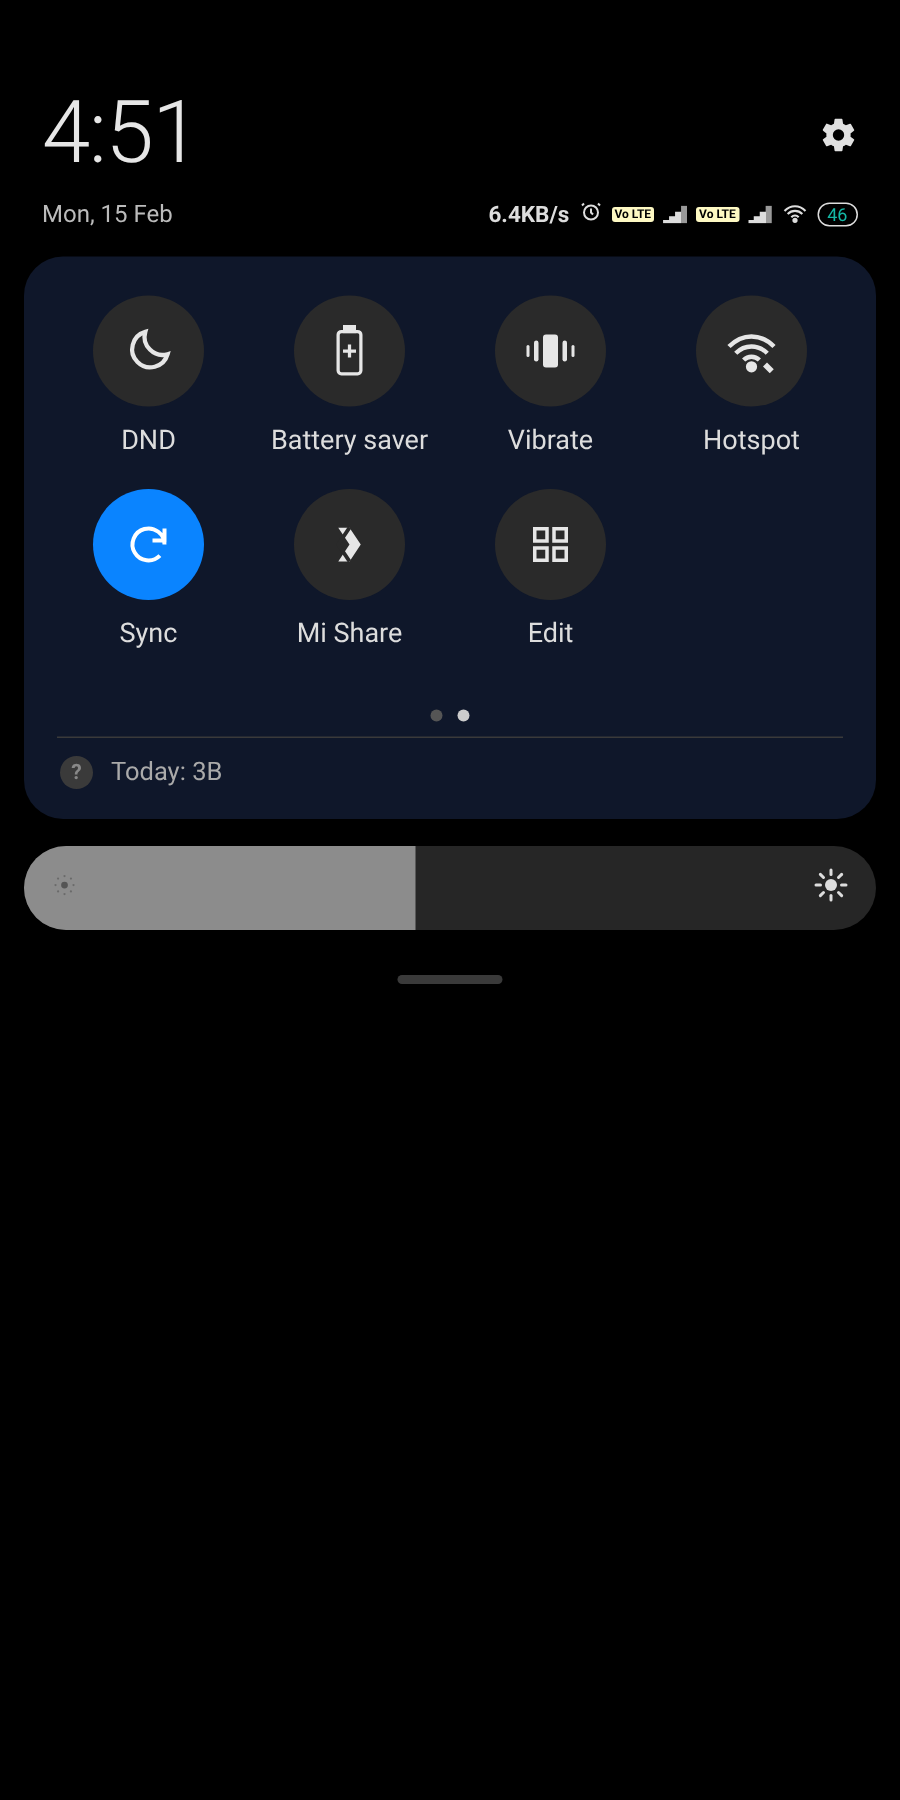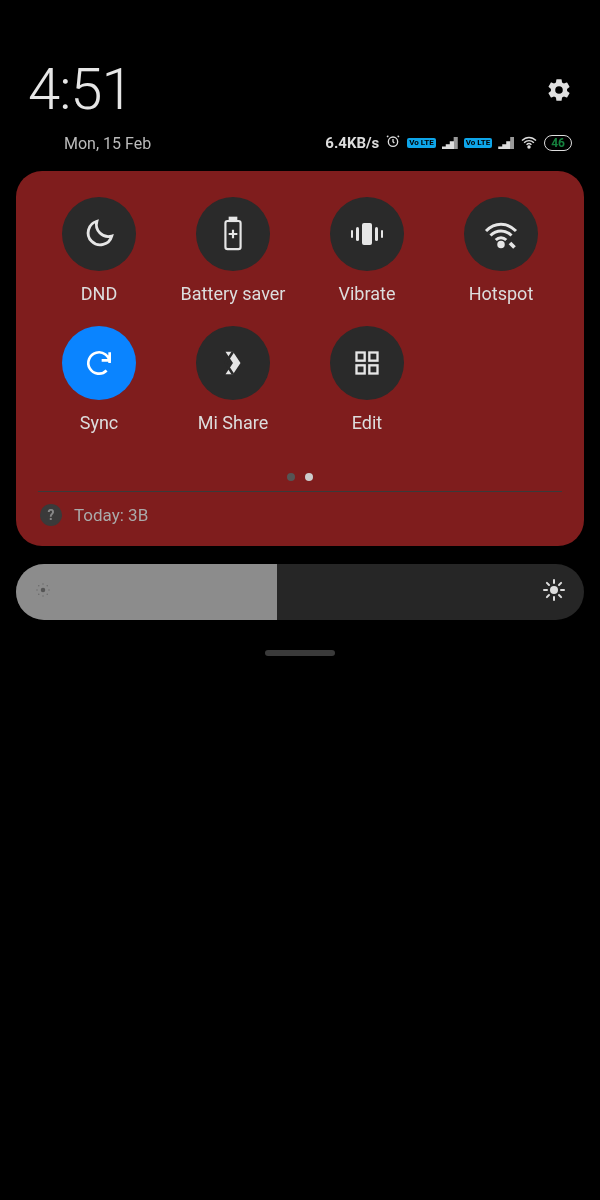--- a/index.html
+++ b/index.html
@@ -5,30 +5,30 @@
 * { box-sizing: border-box; margin: 0; padding: 0; }
 html, body { width: 600px; height: 1200px; background: #000; font-family: -apple-system, "Segoe UI", Roboto, Arial, sans-serif; color: #ccc; overflow: hidden; }
 
 .screen { width: 600px; height: 1052px; position: relative; }
 
 
 .topbar { padding: 55px 28px 0 28px; display: flex; align-items: flex-start; justify-content: space-between; }
 .clock { font-size: 58px; font-weight: 300; color: #e6e6e6; letter-spacing: -1px; }
 .gear { width: 26px; height: 26px; margin-top: 22px; }
 
-.subbar { padding: 10px 28px 0 28px; display: flex; align-items: center; justify-content: space-between; color: #bbb; font-size: 16px; margin-left: 36px; }
+.subbar { padding: 10px 28px 0 28px; display: flex; justify-content: space-between; color: #bbb; font-size: 16px; }
 .date { font-weight: 400; }
 .status-icons { display: flex; align-items: center; gap: 6px; }
 .netspeed { font-weight: 700; font-size: 15px; color: #ddd; }
-.sig-badge { font-size: 8px; background:#0ea5e9; color:#000; padding:1px 2px; border-radius:2px; font-weight:700; line-height:1; }
+.sig-badge { font-size: 8px; background:#fef9c3; color:#000; padding:1px 2px; border-radius:2px; font-weight:700; line-height:1; }
 .signal-bars { display:inline-block; width:16px; height:12px; background:linear-gradient(to right,#ddd 0 25%, #ddd 25% 50%, #ddd 50% 75%, #999 75% 100%); clip-path: polygon(0 100%, 0 80%, 25% 80%, 25% 60%, 50% 60%, 50% 35%, 75% 35%, 75% 0, 100% 0, 100% 100%); }
-.batt-pill { border:1.5px solid #ddd; border-radius:10px; padding:0 6px; font-size:12px; font-weight:700; color:#15803d; }
-
-
-.panel { margin: 18px 16px 0 16px; background: #7f1d1d; border-radius: 26px; padding: 26px 18px 14px 18px; }
+.batt-pill { border:1.5px solid #ddd; border-radius:10px; padding:0 6px; font-size:12px; font-weight:400; color:#14b8a6; }
+
+
+.panel { margin: 18px 16px 0 16px; background: #0f172a; border-radius: 26px; padding: 26px 18px 14px 18px; }
 .tiles { display: grid; grid-template-columns: repeat(4, 1fr); row-gap: 22px; column-gap: 4px; justify-items: center; }
 .tile { display: flex; flex-direction: column; align-items: center; gap: 12px; position: relative; width: 130px; }
 .tile-circle { width: 74px; height: 74px; border-radius: 50%; background: #2a2a2a; display:flex; align-items:center; justify-content:center; }
 .tile-circle.active { background: #0a84ff; }
 .tile-label { font-size: 18px; color: #ddd; }
 .tile.highlight::before {
   content:""; position:absolute; top:-8px; left:18px; right:18px; bottom:-6px;
   border: 3px solid #d11a1a;
 }
 .ico svg { display:block; }

